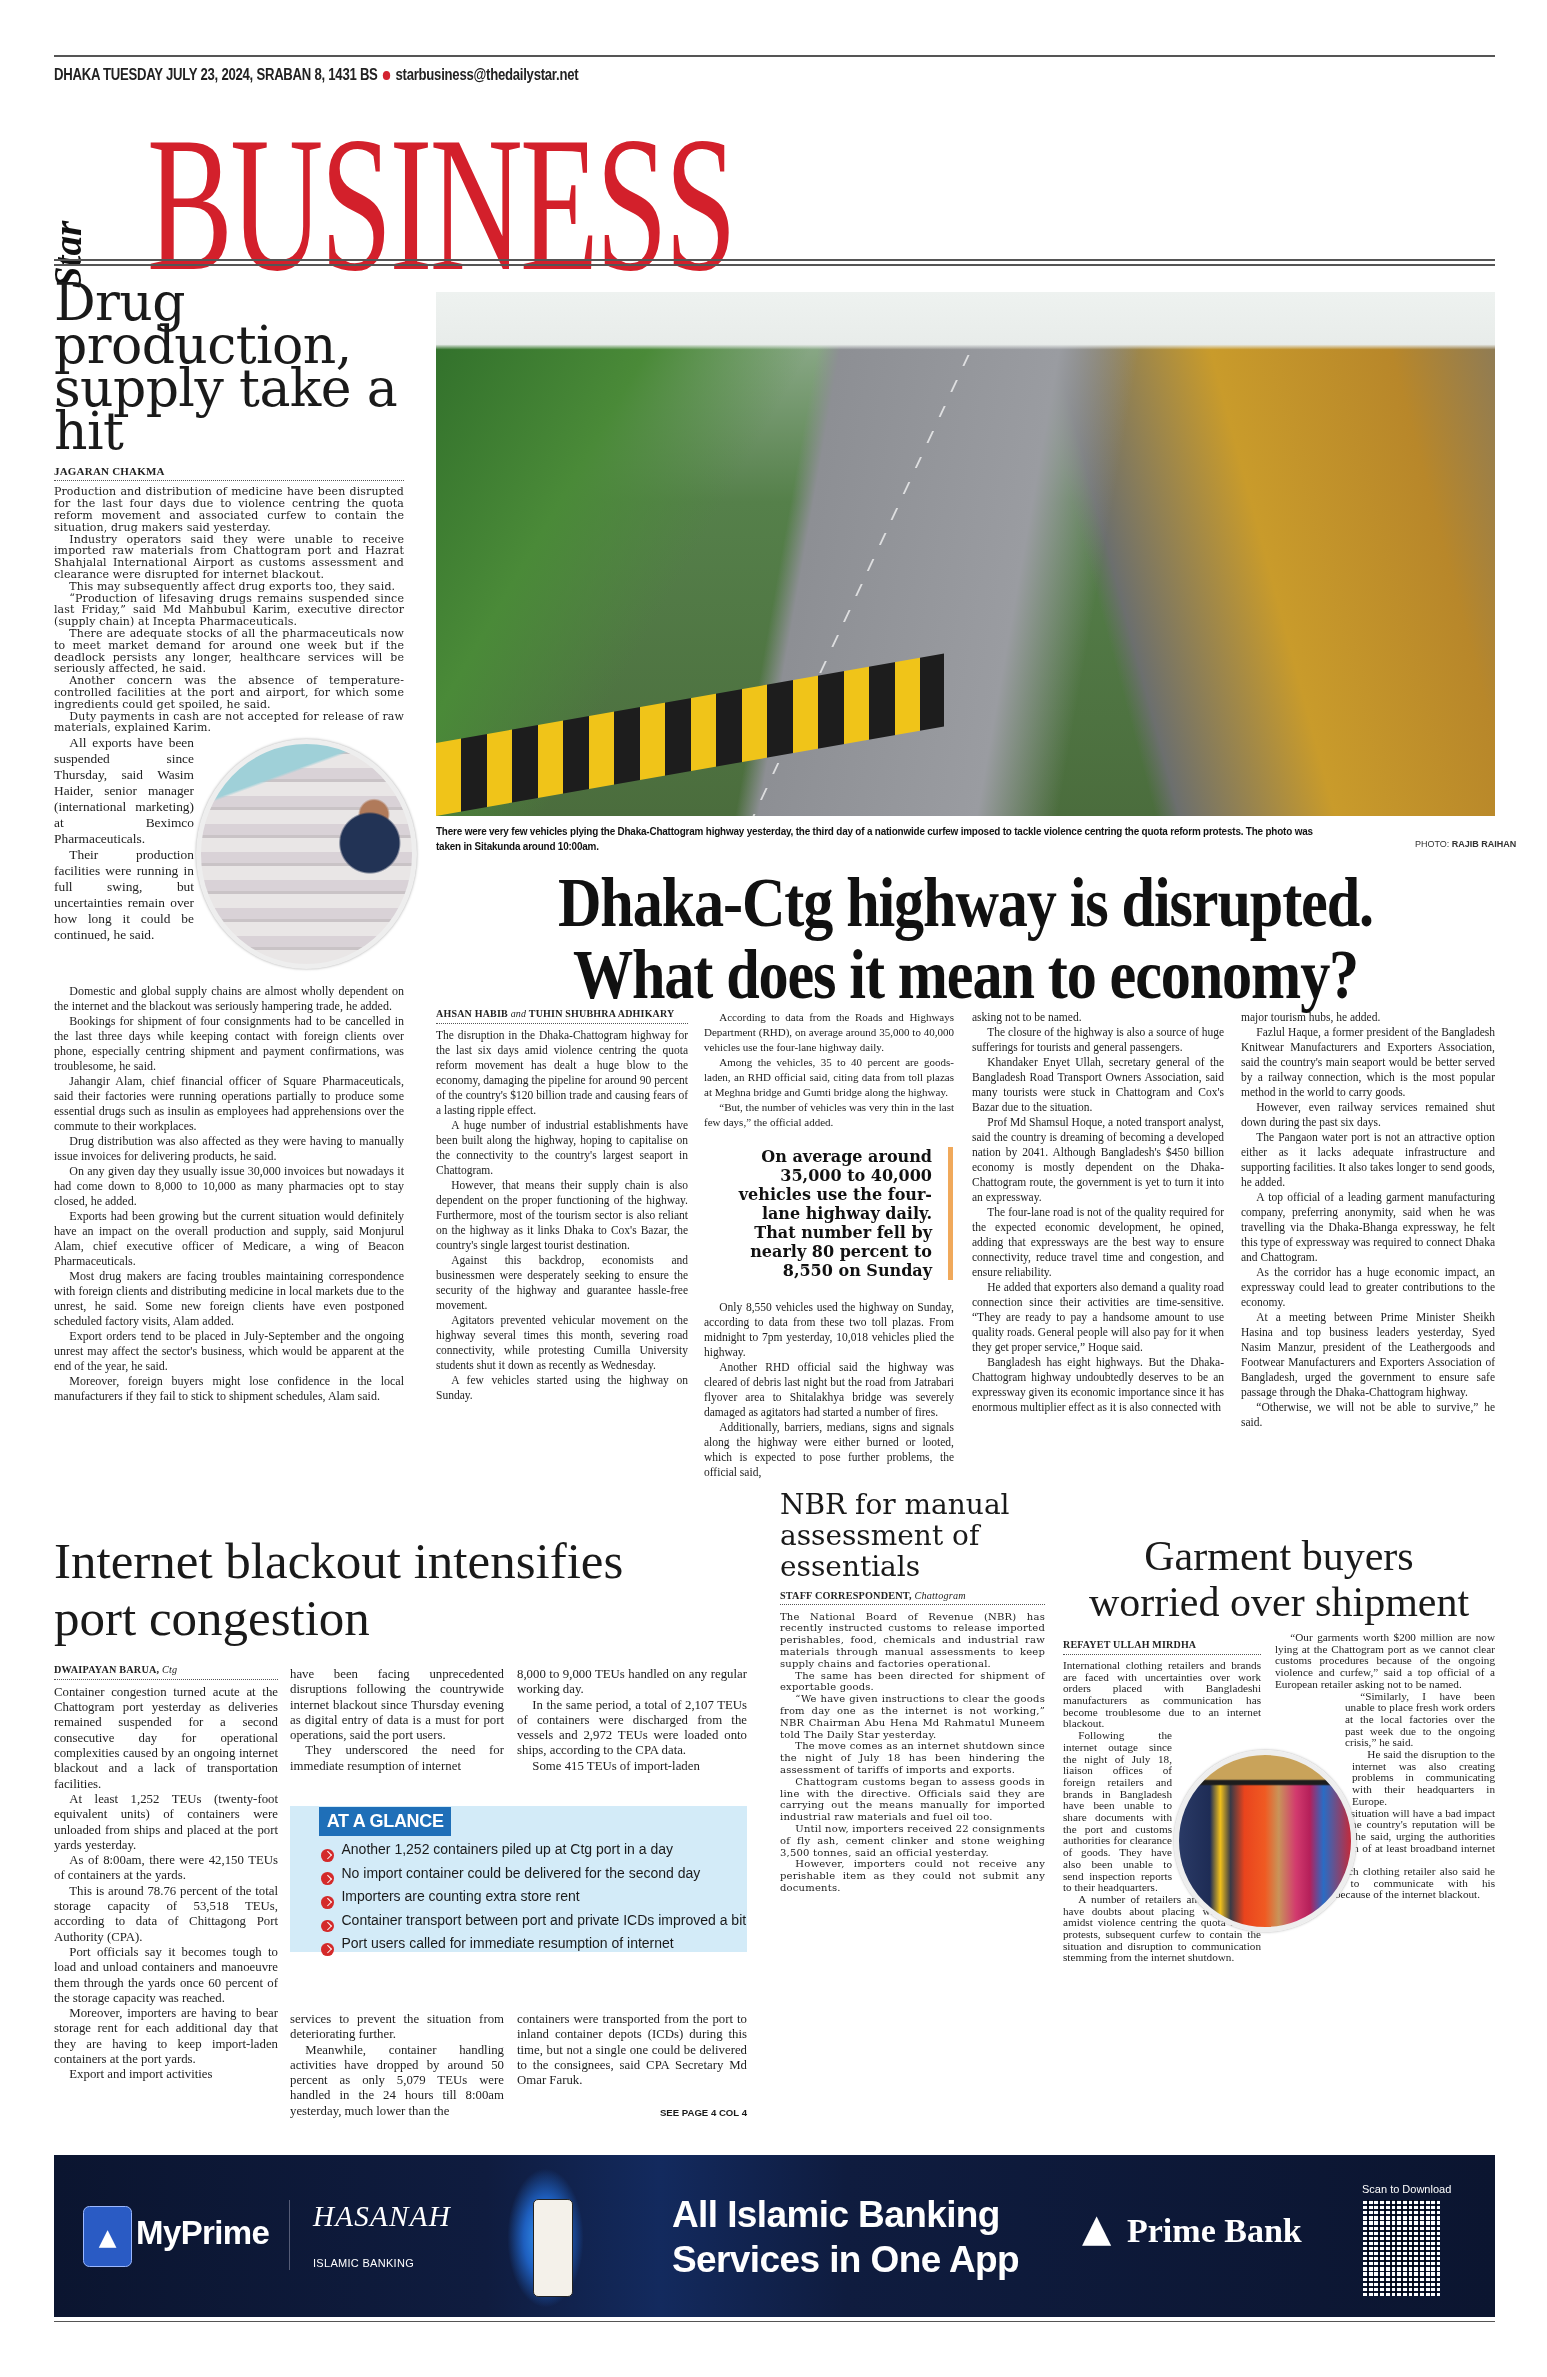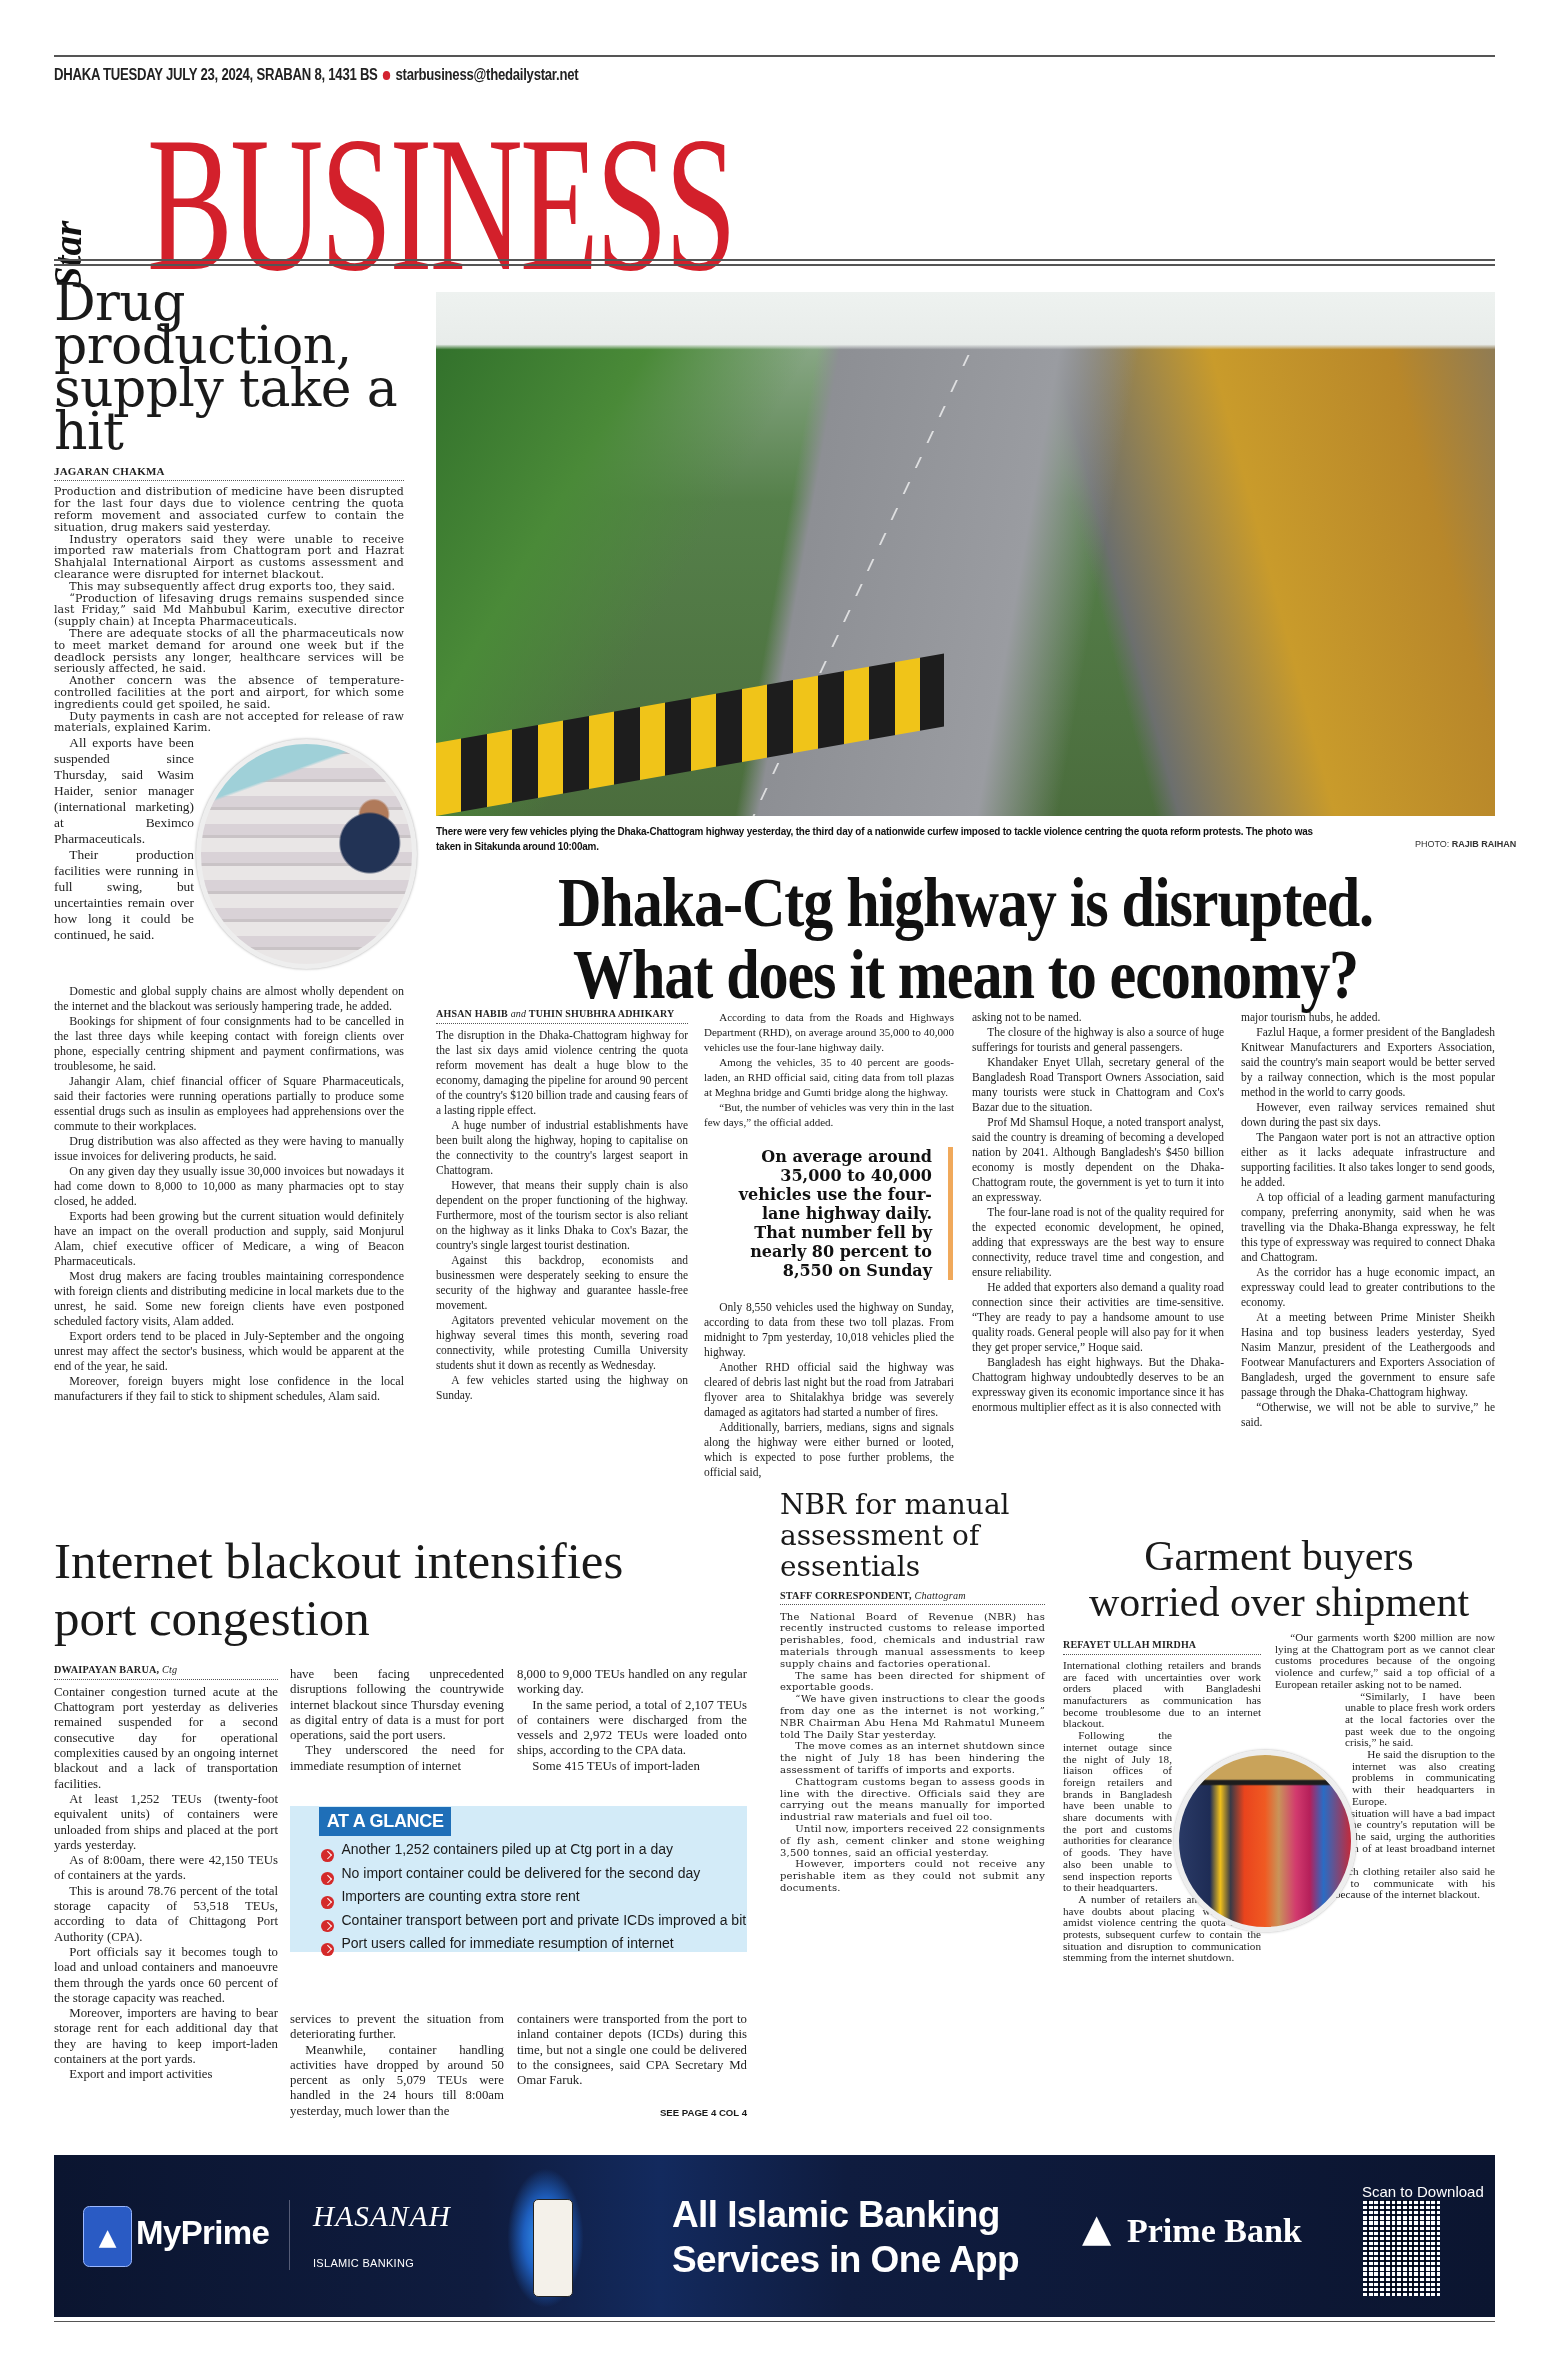--- a/index.html
+++ b/index.html
@@ -282,20 +282,20 @@
   <div style="position:absolute;left:259px;top:102px;font-family:'Liberation Sans',sans-serif;font-size:11px;letter-spacing:0.3px;">ISLAMIC BANKING</div>
   <div style="position:absolute;left:453px;top:12.8px;width:77px;height:140px;background:radial-gradient(ellipse at center,#3aa3ff 0%,#1e5fbf 40%,transparent 70%);">
     <div style="position:absolute;left:25.5px;top:31px;width:38px;height:96px;background:#f4f1ea;border:1.9px solid #222;border-radius:5.1px;"></div>
   </div>
   <div style="position:absolute;left:618px;top:37px;font-family:'Liberation Sans',sans-serif;font-weight:bold;font-size:37px;line-height:45px;letter-spacing:-0.6px;">
     <div>All Islamic Banking</div>
     <div>Services in One App</div>
   </div>
   <span style="position:absolute;left:1028px;top:51px;font-size:38px;font-family:'DejaVu Sans',sans-serif;">▲</span>
   <div style="position:absolute;left:1073px;top:57px;font-family:'Liberation Serif',serif;font-weight:bold;font-size:34px;">Prime Bank</div>
-  <div style="position:absolute;left:1308px;top:28px;font-family:'Liberation Sans',sans-serif;font-size:15px;">Scan to Download</div>
+  <div style="position:absolute;left:1308px;top:28px;font-family:'Liberation Sans',sans-serif;font-size:11px;">Scan to Download</div>
   <div style="position:absolute;left:1309px;top:45px;width:77px;height:96px;background:
     repeating-linear-gradient(90deg,#fff 0 3.8px,#0b1530 3.8px 5.7px),
     repeating-linear-gradient(0deg,#fff 0 3.2px,#0b1530 3.2px 5.1px);background-blend-mode:multiply;"></div>
 </div>
 
 <div class="rule" style="top:2321px;height:1.3px;"></div>
 
 
 </body></html>

